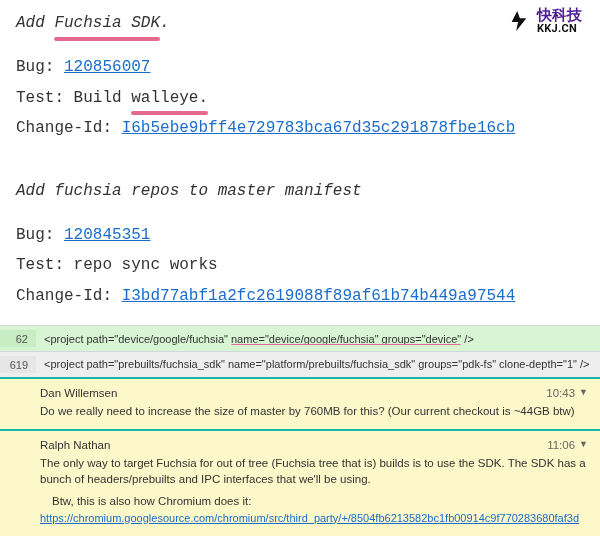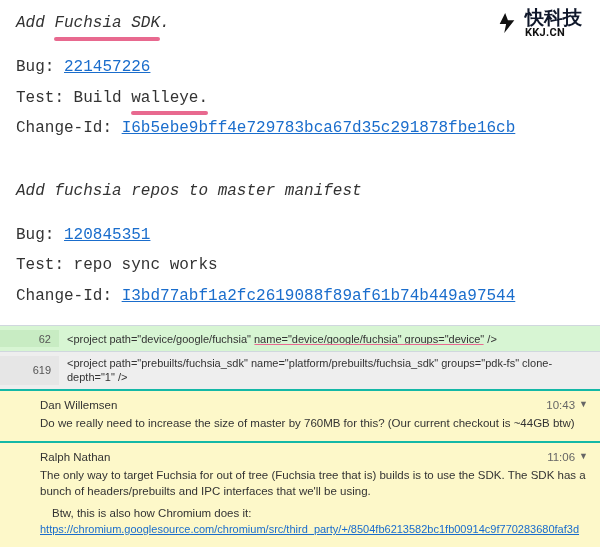--- a/index.html
+++ b/index.html
@@ -20,21 +20,21 @@
       display: flex;
       align-items: center;
       gap: 4px;
     }
     .watermark-logo {
       width: 28px; height: 24px;
       display: flex; align-items: center; justify-content: center;
     }
     .watermark-logo svg { width: 28px; height: 22px; }
     .watermark-text { display:flex; flex-direction:column; line-height:1; }
-    .watermark-cn { font-size: 19px; font-weight: 700; color:#0f172a; }
+    .watermark-cn { font-size: 15px; font-weight: 700; color:#4c1d95; }
     .watermark-url { font-size: 11px; font-weight: 700; color:#111; letter-spacing:0.3px; }
 
     .commit-block {
       padding: 8px 16px 14px 16px;
       font-size: 16px;
       line-height: 1.9;
     }
     .commit-title { margin-bottom: 14px; font-style: italic; }
     .bug-link, .change-link, .comment-link {
       color: #1a6dcc;
@@ -62,21 +62,21 @@
     .diff-section { font-family: Arial, sans-serif; font-size:11px; }
     .diff-line {
       display:flex; align-items:center;
       border-top:1px solid #d0d7de;
       min-height:26px;
       padding: 4px 0;
     }
     .diff-green { background:#d7f5d3; }
     .diff-grey  { background:#eeeeee; }
     .ln {
-      width: 59px; text-align:right; padding-right:8px;
+      width: 36px; text-align:right; padding-right:8px;
       color:#555; font-size:11px;
       background:#e6e6e6;
       align-self:stretch; display:flex; align-items:center; justify-content:flex-end;
     }
     .diff-green .ln { background:#c8ecc3; }
     .code-cell { flex:1; padding:0 8px; font-size:11px;
       white-space:nowrap; overflow:hidden; text-overflow:ellipsis; color:#333; position:relative; }
     .code-cell .highlight-wrap { position:relative; display:inline; }
     .code-cell .pink-stroke {
       position:absolute; left:0; right:0; bottom:-2px; height:3px;
@@ -114,21 +114,21 @@
     <span class="watermark-cn">快科技</span>
     <span class="watermark-url">KKJ.CN</span>
   </span>
 </div>
 
 <div class="commit-block mono">
   <div class="commit-title">
     <span>Add </span><span class="underline-pink">Fuchsia SDK</span><span>.</span>
   </div>
   <div>
-    <span>Bug: </span><a class="bug-link">221457226</a>
+    <span>Bug: </span><a class="bug-link">120856007</a>
   </div>
   <div>
     <span>Test: </span><span>Build </span><span class="u2">walleye.</span>
   </div>
   <div>
     <span>Change-Id: </span><a class="change-link">I6b5ebe9bff4e729783bca67d35c291878fbe16cb</a>
   </div>
 </div>
 
 <div class="commit-block mono" style="padding-top:18px;">

